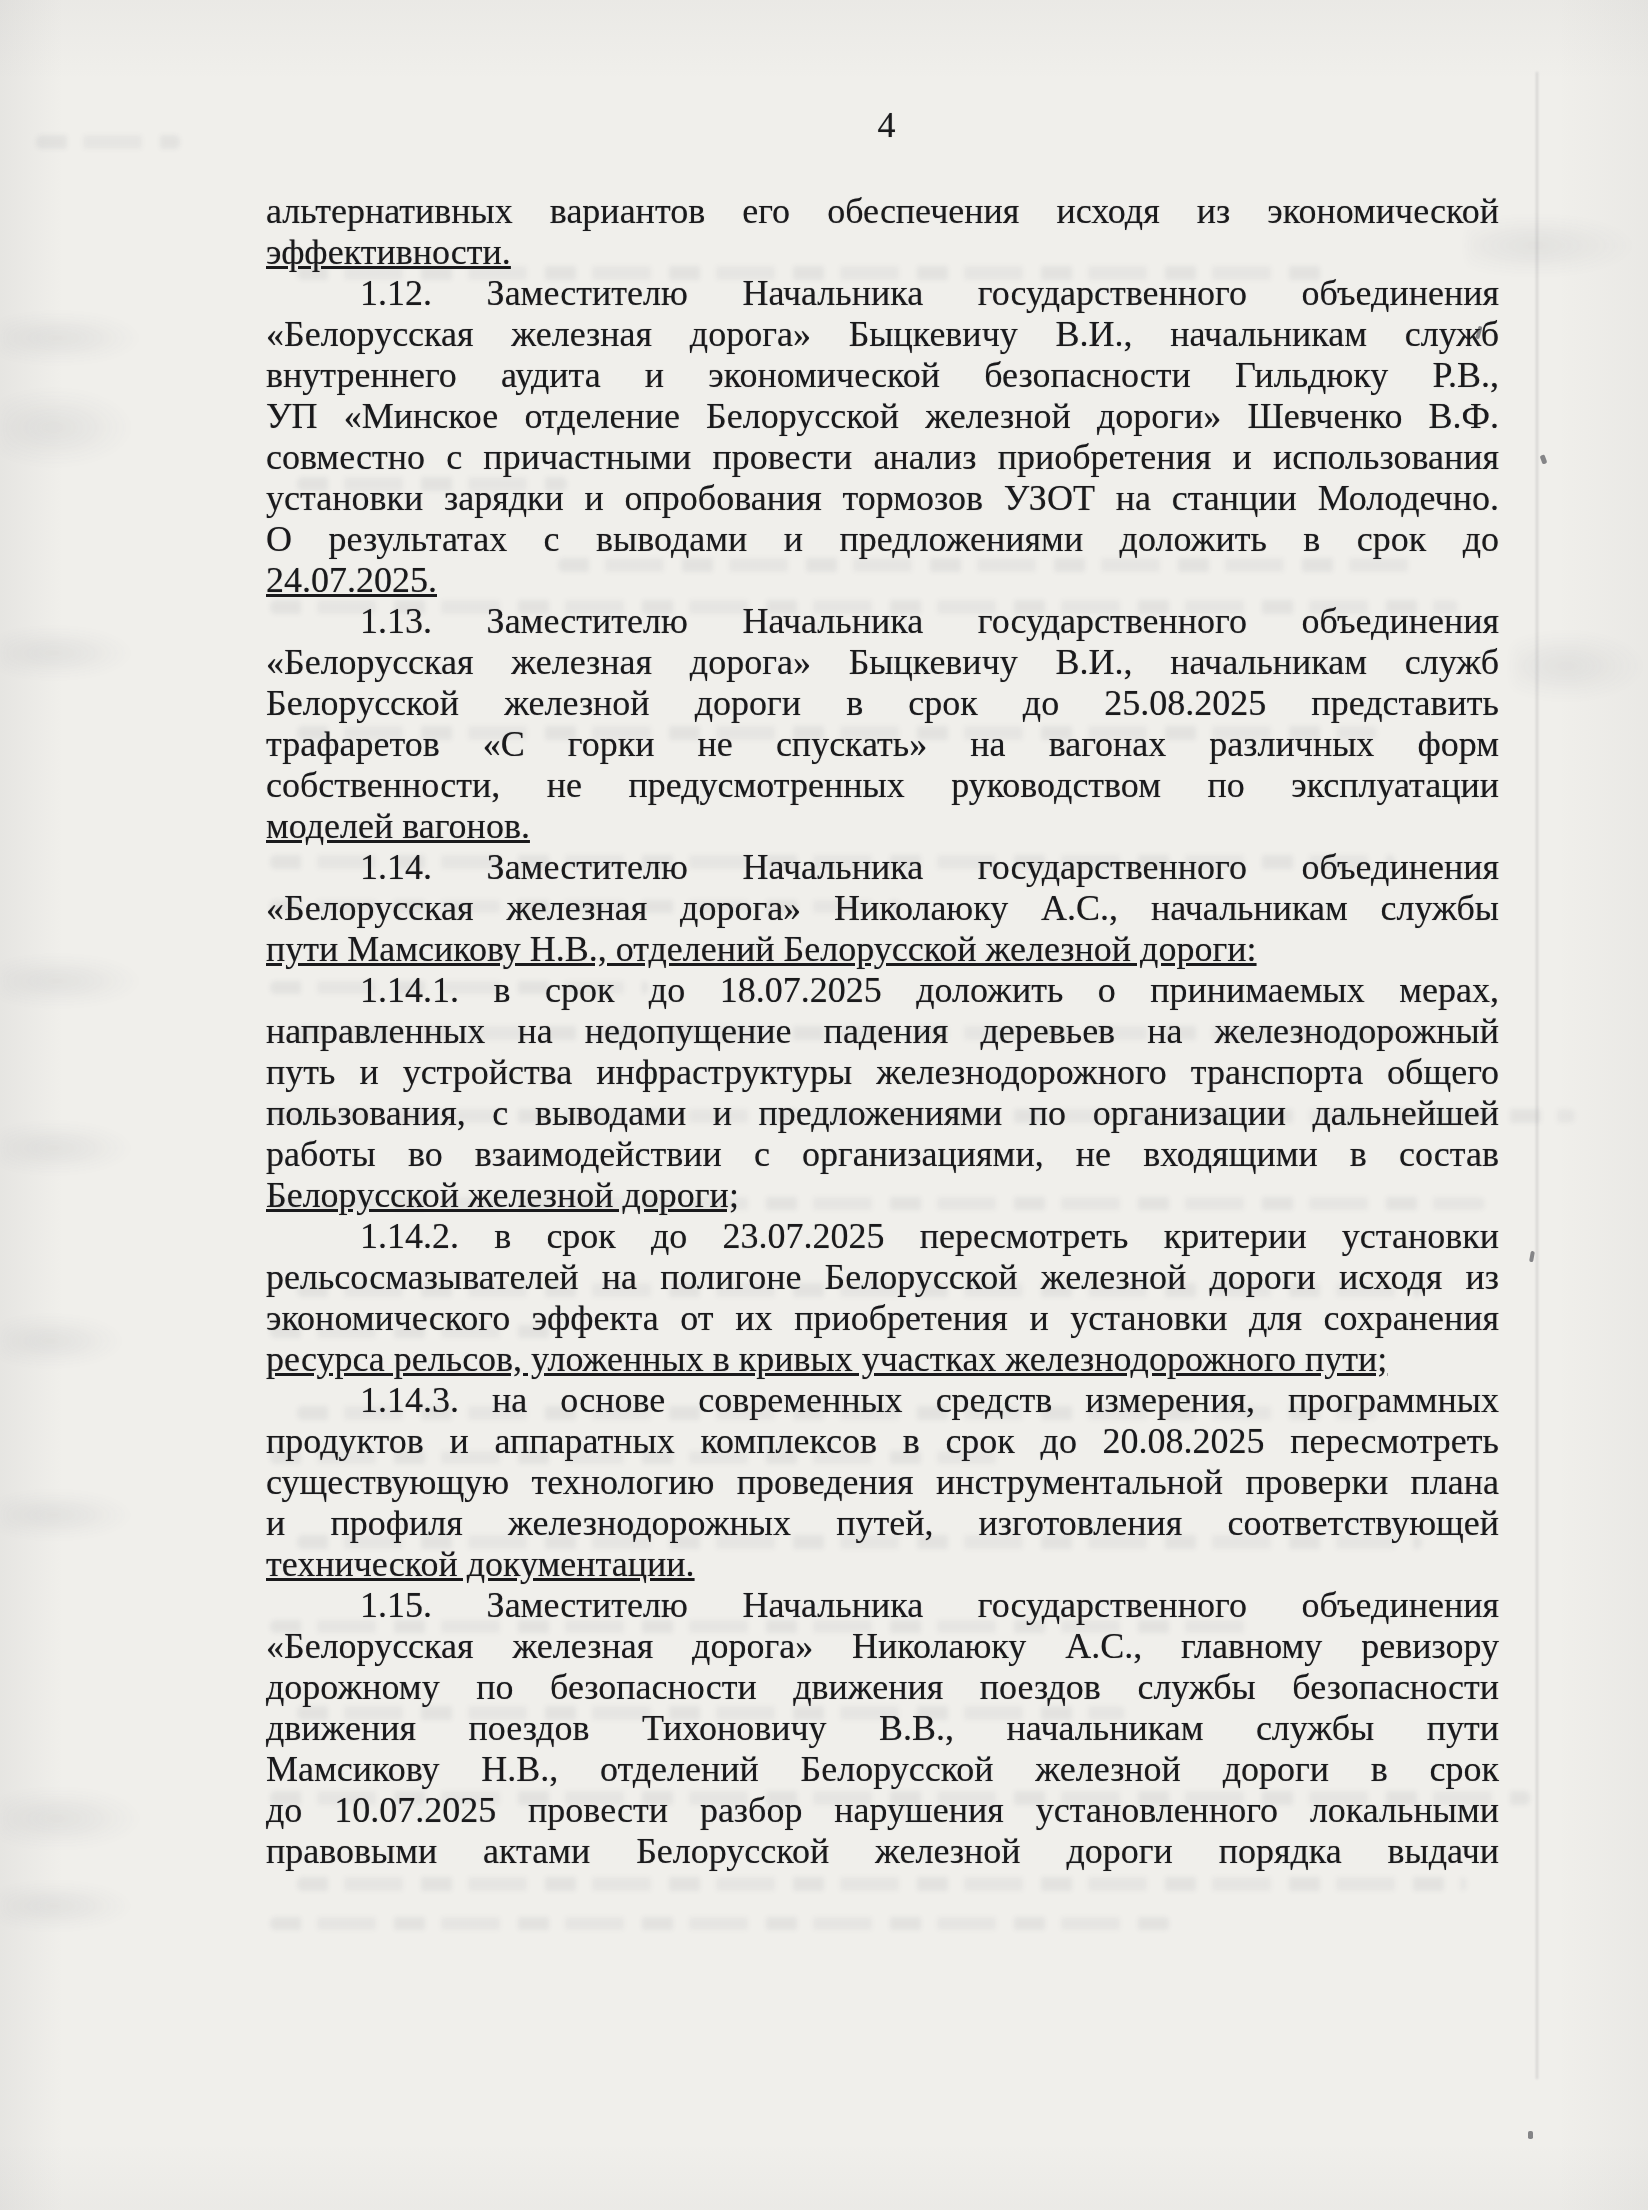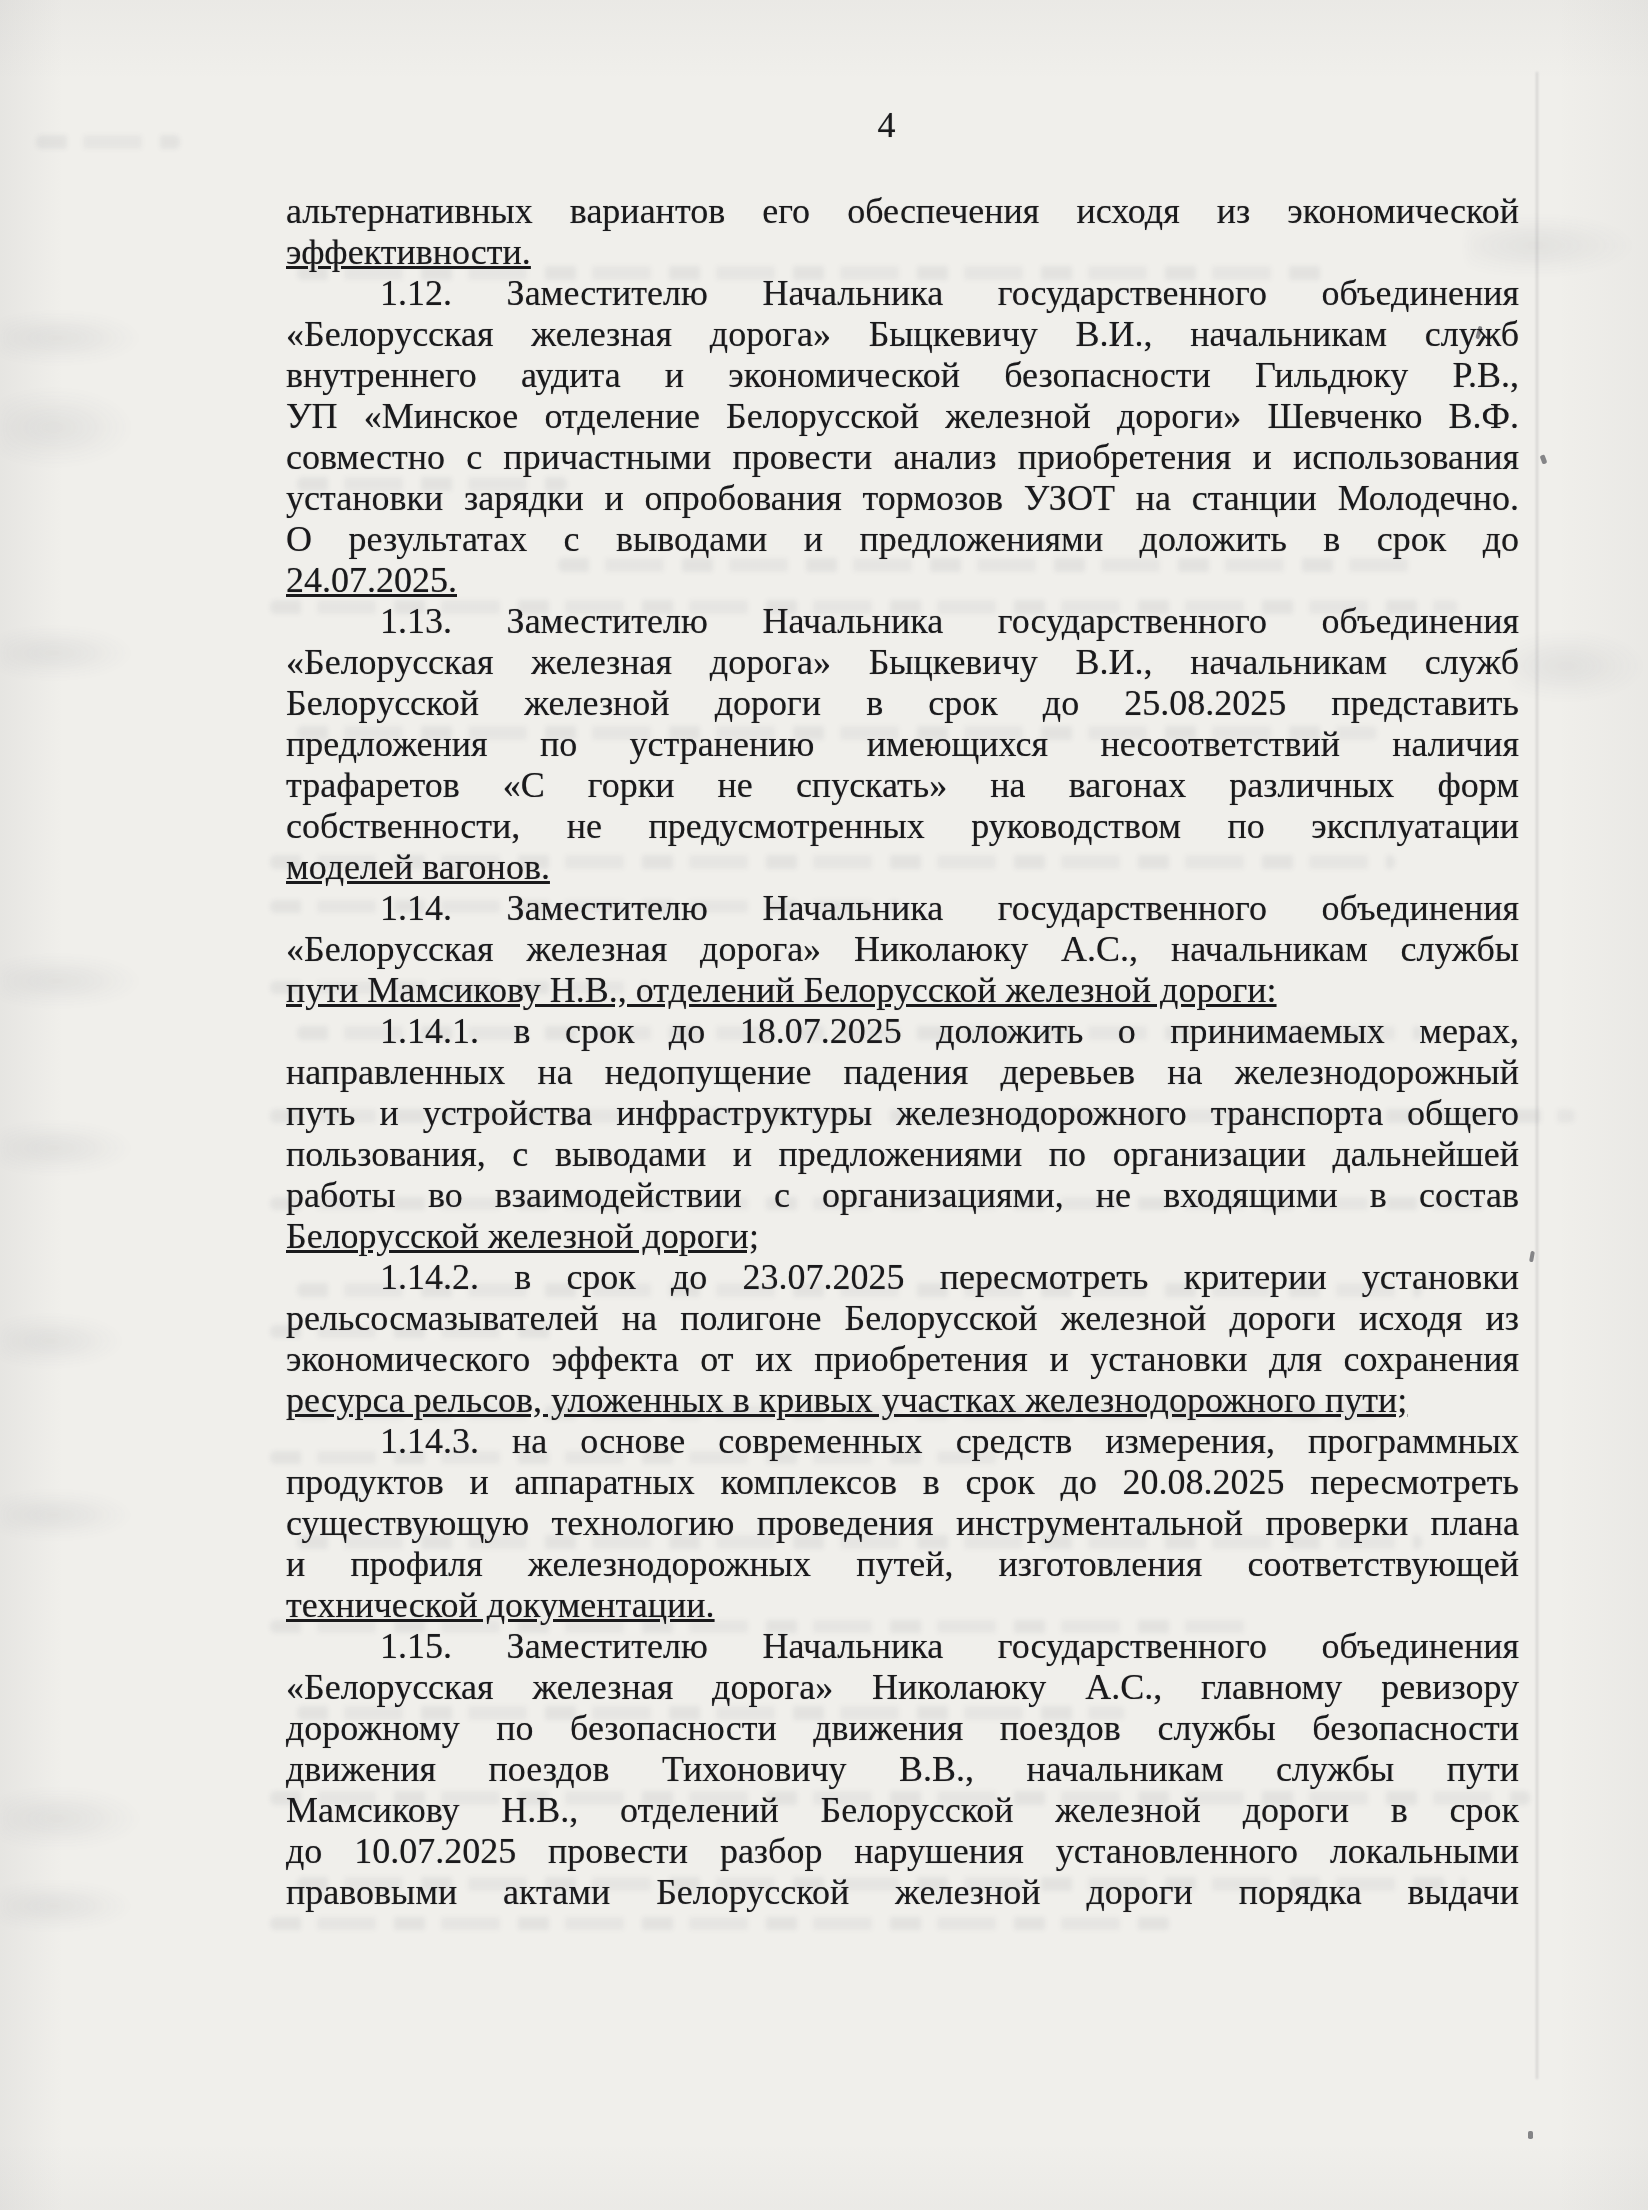--- a/index.html
+++ b/index.html
@@ -14,21 +14,21 @@
     background:
       linear-gradient(90deg, rgba(70,70,80,0.06), rgba(70,70,80,0) 63px, rgba(70,70,80,0) 1557px, rgba(70,70,80,0.04)),
       linear-gradient(180deg, rgba(70,70,80,0.035), rgba(70,70,80,0) 81px, rgba(70,70,80,0) 2142px, rgba(70,70,80,0.03));
   }
   .page-number {
     position: absolute; left: 270px; top: 104px; width: 1233px;
     text-align: center; font-size: 36px; color: #1a1a1c;
     text-shadow: 0 0 0.9px rgba(26,26,30,0.45);
   }
   .doc-body {
-    position: absolute; left: 286px; top: 191px; width: 1233px;
+    position: absolute; left: 266px; top: 191px; width: 1233px;
     font-size: 36px; line-height: 41px; color: #1a1a1c;
     text-shadow: 0 0 0.9px rgba(26,26,30,0.5);
   }
   .line {
     text-align: justify;
     text-align-last: justify;
     white-space: nowrap;
   }
   .line.end { text-align-last: left; text-decoration: underline; }
   .line.indent { padding-left: 94px; font-family: Liberation Serif, serif; }
@@ -107,21 +107,20 @@
     <div class="line">«Белорусская железная дорога» Быцкевичу В.И., начальникам служб</div>
     <div class="line">внутреннего аудита и экономической безопасности Гильдюку Р.В.,</div>
     <div class="line">УП «Минское отделение Белорусской железной дороги» Шевченко В.Ф.</div>
     <div class="line">совместно с причастными провести анализ приобретения и использования</div>
     <div class="line">установки зарядки и опробования тормозов УЗОТ на станции Молодечно.</div>
     <div class="line">О результатах с выводами и предложениями доложить в срок до</div>
     <div class="line end">24.07.2025.</div>
     <div class="line indent">1.13. Заместителю Начальника государственного объединения</div>
     <div class="line">«Белорусская железная дорога» Быцкевичу В.И., начальникам служб</div>
     <div class="line">Белорусской железной дороги в срок до 25.08.2025 представить</div>
-    <div class="line">предложения по устранению имеющихся несоответствий наличия</div>
     <div class="line">трафаретов «С горки не спускать» на вагонах различных форм</div>
     <div class="line">собственности, не предусмотренных руководством по эксплуатации</div>
     <div class="line end">моделей вагонов.</div>
     <div class="line indent">1.14. Заместителю Начальника государственного объединения</div>
     <div class="line">«Белорусская железная дорога» Николаюку А.С., начальникам службы</div>
     <div class="line end">пути Мамсикову Н.В., отделений Белорусской железной дороги:</div>
     <div class="line indent">1.14.1. в срок до 18.07.2025 доложить о принимаемых мерах,</div>
     <div class="line">направленных на недопущение падения деревьев на железнодорожный</div>
     <div class="line">путь и устройства инфраструктуры железнодорожного транспорта общего</div>
     <div class="line">пользования, с выводами и предложениями по организации дальнейшей</div>

